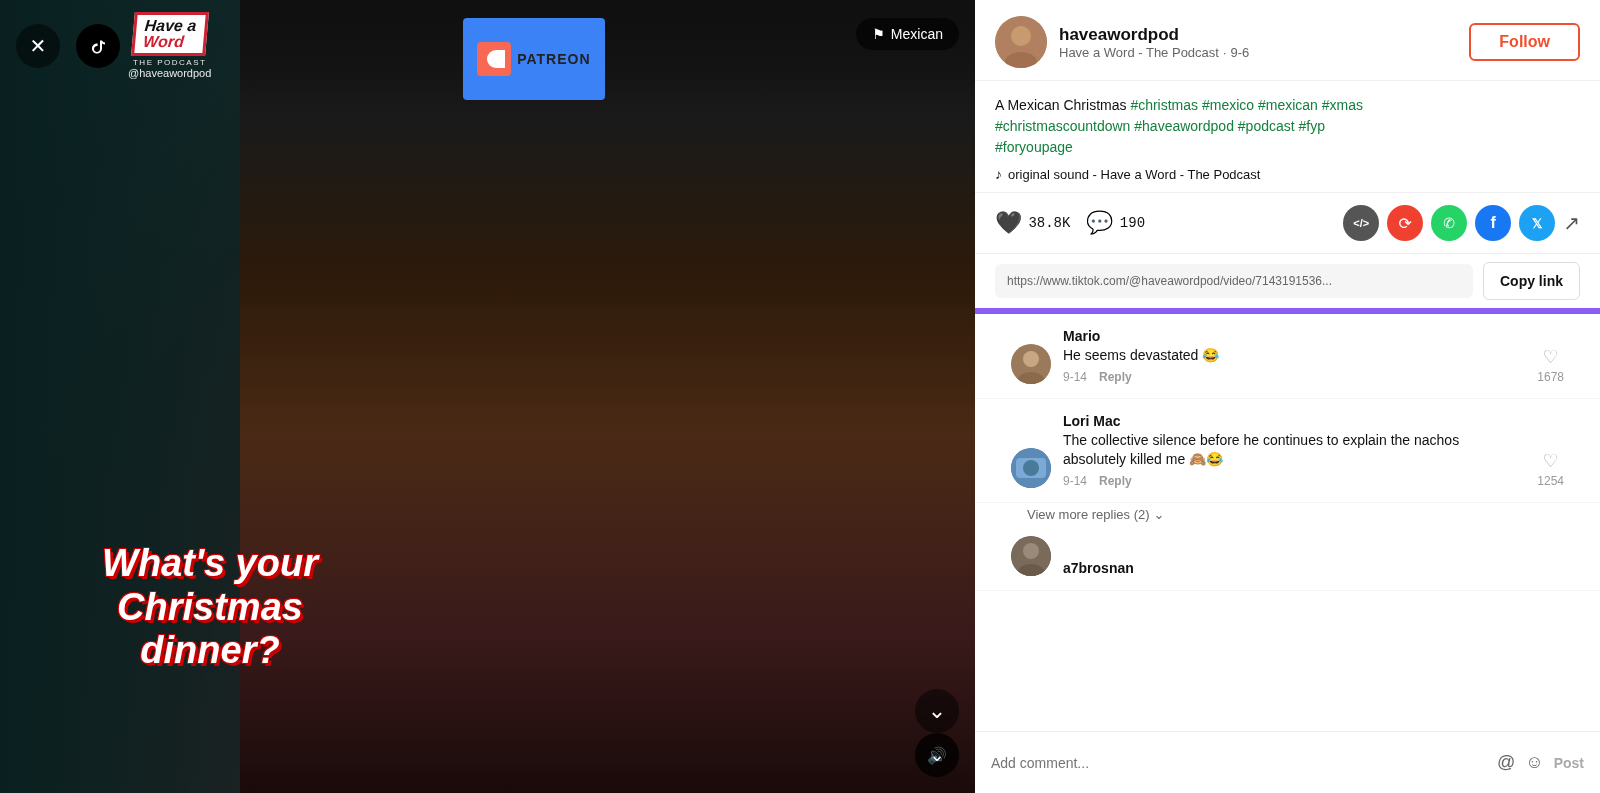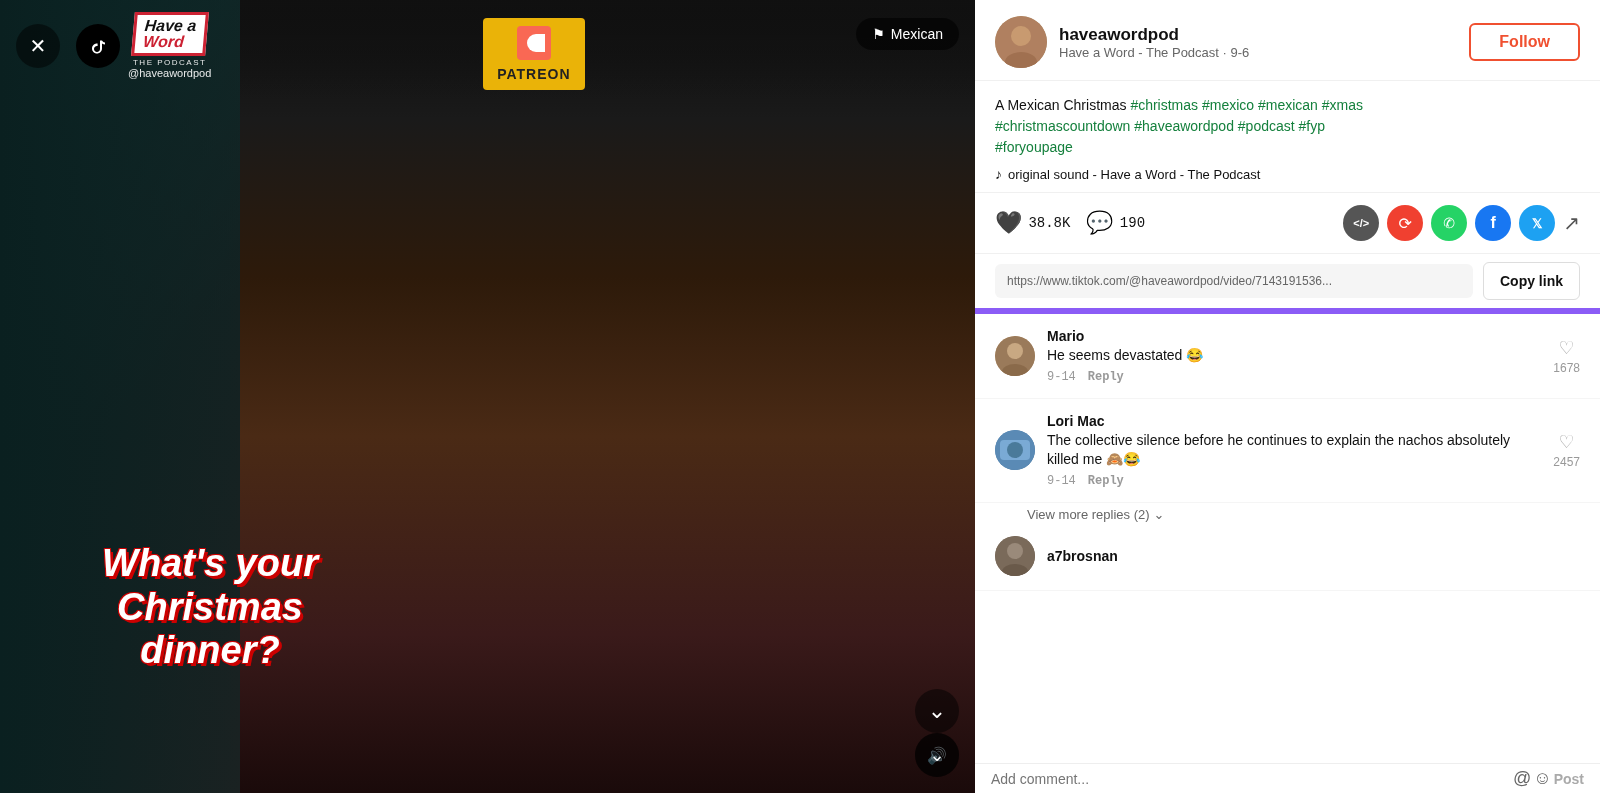--- a/index.html
+++ b/index.html
@@ -65,28 +65,27 @@
       display: flex;
       align-items: center;
       gap: 8px;
     }
     .channel-logo {
       display: flex;
       flex-direction: column;
       align-items: center;
     }
     .patreon-btn {
-      background: #eab308;
+      background: #3b82f6;
       border-radius: 4px;
       display: flex;
       align-items: center;
       gap: 6px;
-      padding: 8px 14px;
-      cursor: pointer;
-      flex-direction: column;
+      padding: 24px 14px;
+      cursor: pointer;
     }
     .report-btn {
       background: rgba(0,0,0,0.6);
       border: none;
       border-radius: 20px;
       color: white;
       padding: 8px 16px;
       font-size: 14px;
       display: flex;
       align-items: center;
@@ -298,23 +297,23 @@
       white-space: nowrap;
     }
     
     .rp-comments {
       flex: 1;
       overflow-y: auto;
       padding: 0;
     }
     .comment-item {
       display: flex;
-      align-items: center;
+      align-items: flex-end;
       gap: 12px;
-      padding: 14px 20px;
+      padding: 14px 36px;
       border-bottom: 1px solid #f5f5f5;
     }
     .comment-avatar {
       width: 40px; height: 40px;
       border-radius: 50%;
       flex-shrink: 0;
       overflow: hidden;
       display: flex; align-items: center; justify-content: center;
       font-size: 16px;
     }
@@ -322,21 +321,20 @@
     .comment-avatar.lori { background: linear-gradient(135deg, #5a8ab5, #3a6a95); }
     .comment-avatar.a7 { background: linear-gradient(135deg, #8a7a6a, #5a4a3a); }
     .comment-body { flex: 1; }
     .comment-username { font-size: 14px; font-weight: 700; color: #111; }
     .comment-text { font-size: 14px; color: #111; margin-top: 2px; line-height: 1.4; }
     .comment-meta {
       display: flex;
       align-items: center;
       gap: 12px;
       margin-top: 4px;
-      font-family: Liberation Mono, monospace;
     }
     .comment-date { font-size: 12px; color: #999; }
     .comment-reply { font-size: 12px; color: #999; font-weight: 600; cursor: pointer; }
     .comment-like {
       display: flex;
       flex-direction: column;
       align-items: center;
       gap: 2px;
     }
     .comment-like-icon { font-size: 18px; color: #aaa; cursor: pointer; }
@@ -348,24 +346,24 @@
       font-size: 13px;
       color: #666;
       padding: 4px 0 0 52px;
       cursor: pointer;
       font-weight: 500;
     }
     
     .rp-comment-input {
       display: flex;
       align-items: center;
-      padding: 4px 16px;
+      padding: 20px 16px;
       border-top: 1px solid #eee;
       background: #fff;
-      gap: 2px;
+      gap: 10px;
     }
     .comment-input-field {
       flex: 1;
       border: none;
       background: transparent;
       font-size: 14px;
       color: #999;
       outline: none;
     }
     .input-icon {
@@ -552,21 +550,21 @@
       <div class="comment-body">
         <div class="comment-username">Lori Mac</div>
         <div class="comment-text">The collective silence before he continues to explain the nachos absolutely killed me 🙈😂</div>
         <div class="comment-meta">
           <span class="comment-date">9-14</span>
           <span class="comment-reply">Reply</span>
         </div>
       </div>
       <div class="comment-like">
         <span class="comment-like-icon">♡</span>
-        <span class="comment-like-count">2457</span>
+        <span class="comment-like-count">1254</span>
       </div>
     </div>
     <div class="view-replies">
       <span>View more replies (2)</span>
       <span>⌄</span>
     </div>
 
     <div class="comment-item">
       <div class="comment-avatar a7">
         <svg width="40" height="40" viewBox="0 0 40 40">

